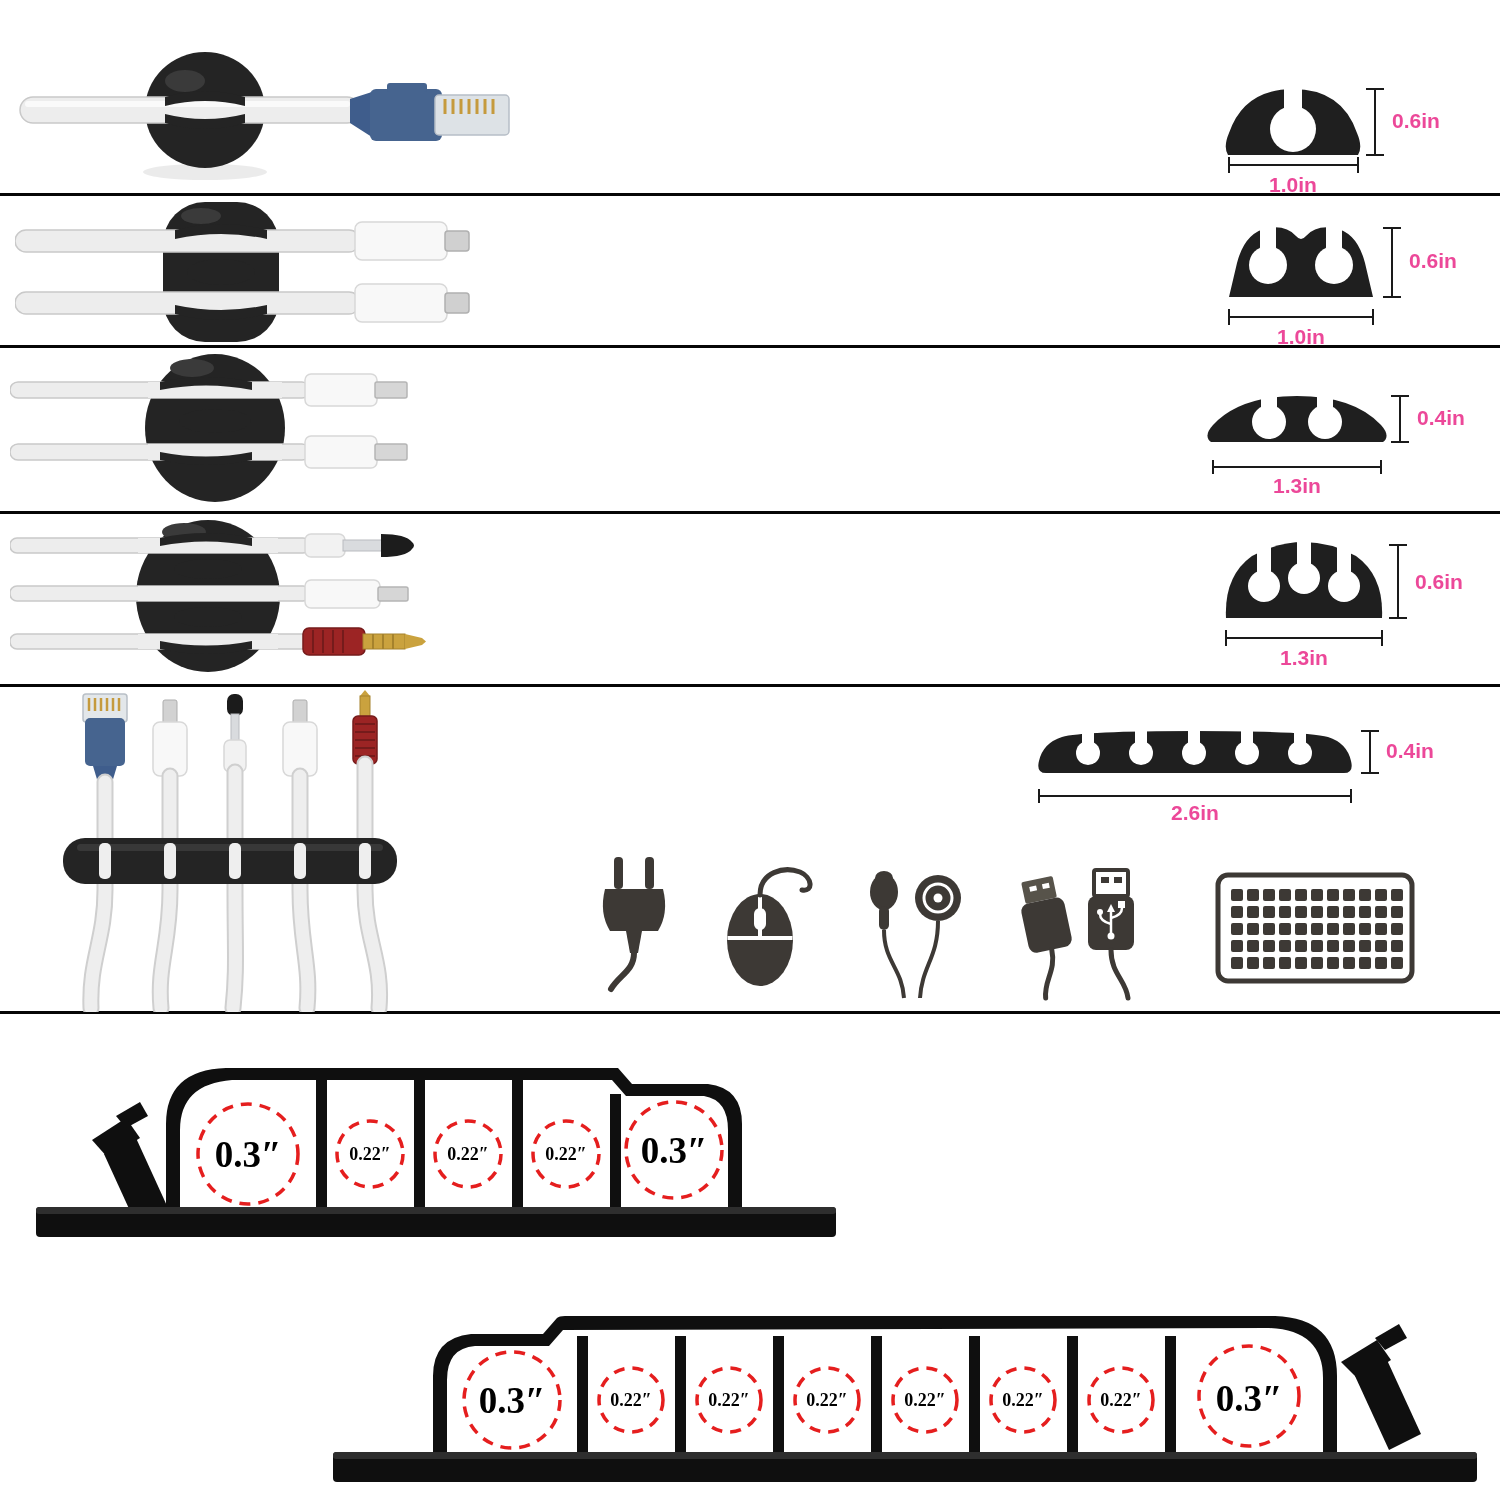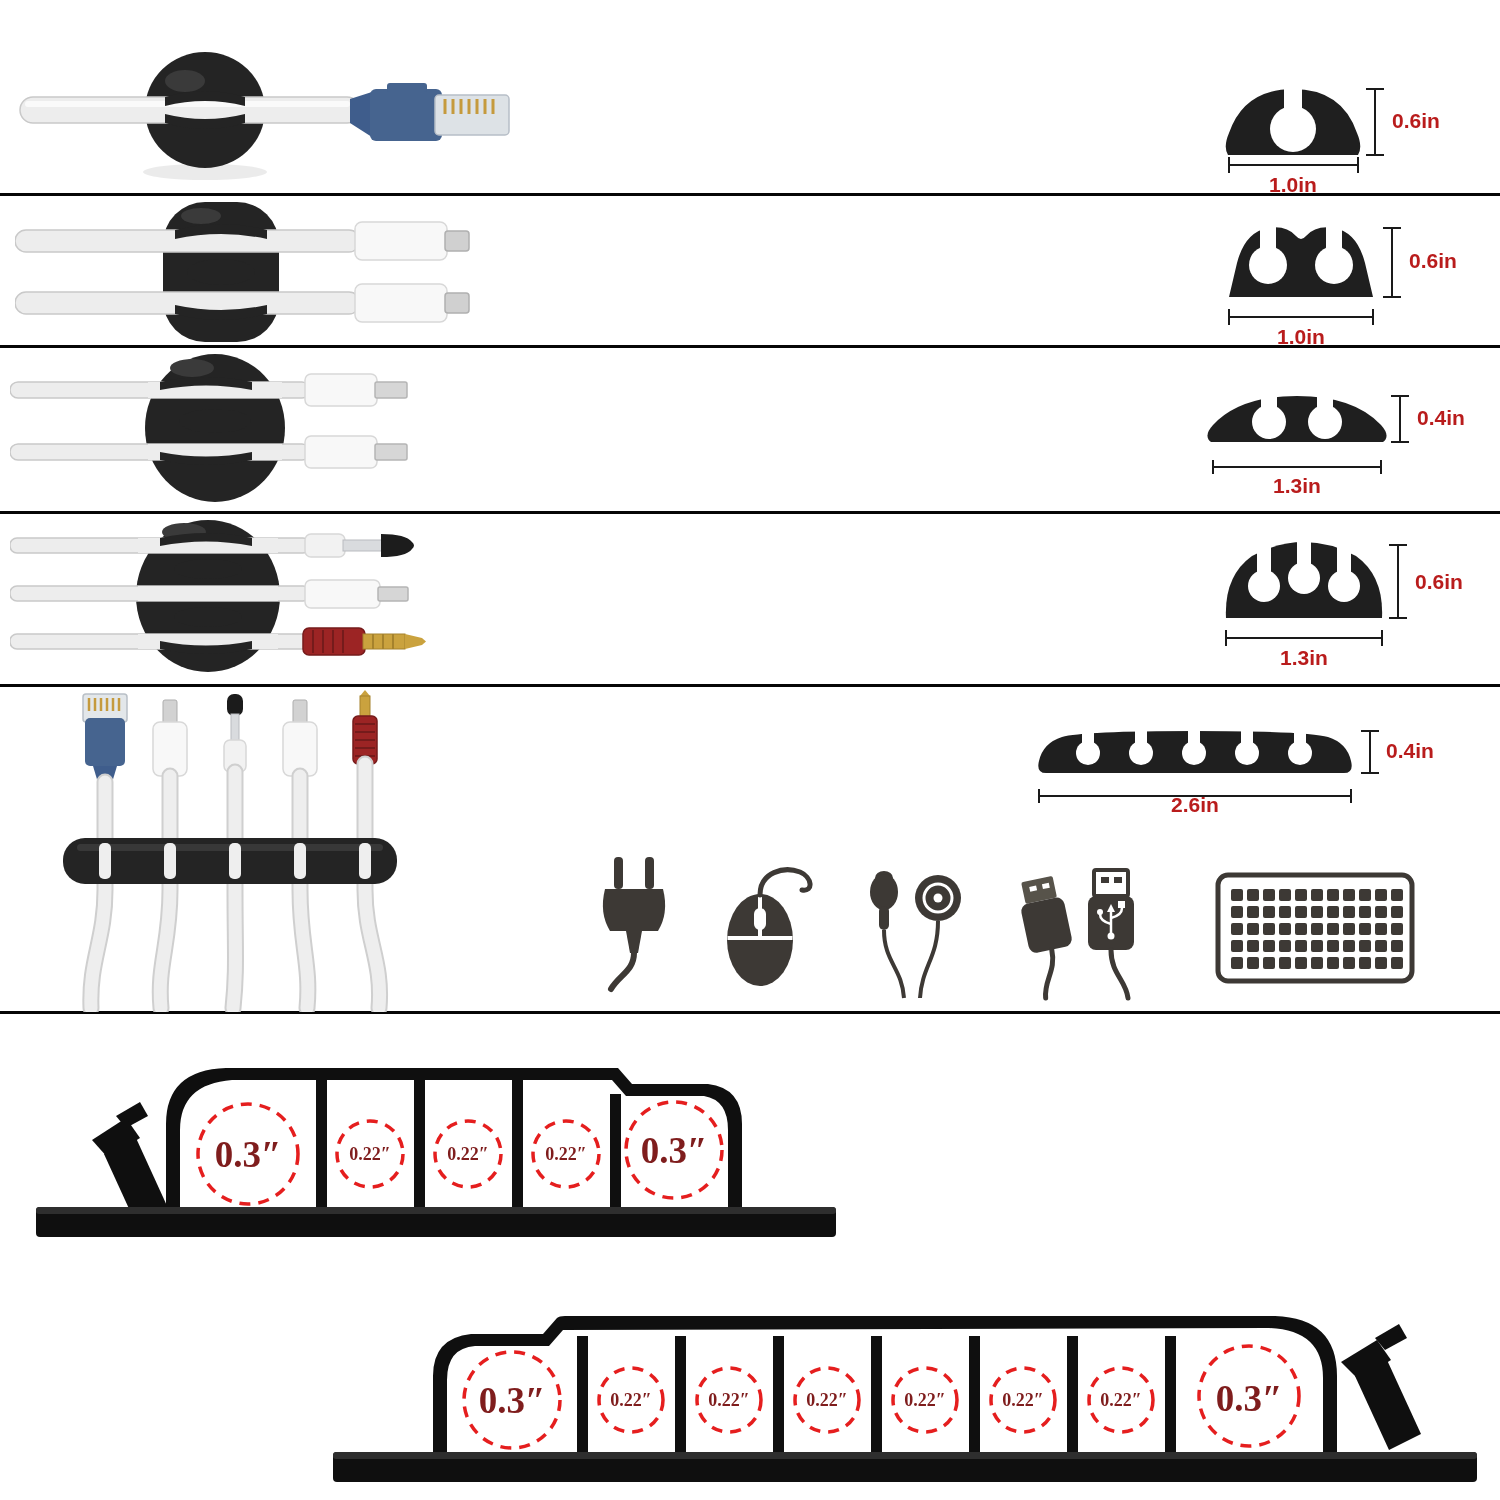--- a/index.html
+++ b/index.html
@@ -1,22 +1,22 @@
 <!DOCTYPE html>
 <html><head>
 <meta charset="utf-8">
 <style>
   * { margin:0; padding:0; box-sizing:border-box; }
   html,body { width:1500px; height:1500px; background:#ffffff; font-family:"Liberation Sans", sans-serif; }
   .page { position:relative; width:1500px; height:1500px; background:#fff; overflow:hidden; }
   .abs { position:absolute; }
   .divider { position:absolute; left:0; width:1500px; height:3px; background:#060606; }
-  .dim-label { position:absolute; font-weight:bold; font-size:21px; color:#b91c1c; white-space:nowrap; }
+  .dim-label { position:absolute; font-weight:bold; font-size:21px; color:#ec4899; white-space:nowrap; }
   .dim-label.h { transform:translateX(-50%);text-align:center; }
-  .slot-label { position:absolute; transform:translate(-50%,-50%); font-family:"Liberation Serif", serif; font-weight:bold; color:#7f1d1d; white-space:nowrap; }
+  .slot-label { position:absolute; transform:translate(-50%,-50%); font-family:"Liberation Serif", serif; font-weight:bold; color:#000000; white-space:nowrap; }
   .slot-label.big { font-size:37px; }
   .slot-label.small { font-size:18px; }
   svg { display:block; }
 </style>
 </head>
 <body>
 
 <div class="page">
 
   <div class="divider" style="top:193px"></div>
@@ -231,21 +231,21 @@
       <circle cx="270" cy="48" r="12" fill="#fff"></circle>
       <rect x="52" y="22" width="12" height="16" fill="#fff"></rect>
       <rect x="105" y="22" width="12" height="16" fill="#fff"></rect>
       <rect x="158" y="22" width="12" height="16" fill="#fff"></rect>
       <rect x="211" y="22" width="12" height="16" fill="#fff"></rect>
       <rect x="264" y="22" width="12" height="16" fill="#fff"></rect>
       <path d="M 331 26 H 349 M 340 26 V 68 M 331 68 H 349" stroke="#1a1a1a" stroke-width="2" fill="none"></path>
       <path d="M 9 84 V 98 M 9 91 H 321 M 321 84 V 98" stroke="#1a1a1a" stroke-width="2" fill="none"></path>
     </svg>
     <div class="dim-label v" style="left:356px;top:34px">0.4in</div>
-    <div class="dim-label h" style="left:165px;top:88px">2.6in</div>
+    <div class="dim-label h" style="left:165px;top:96px">2.6in</div>
   </div>
 
   <svg class="abs" style="left:595px;top:855px" width="80" height="140" viewBox="0 0 80 140">
     <rect x="19" y="2" width="9" height="32" rx="4" fill="#3d3935"></rect>
     <rect x="50" y="2" width="9" height="32" rx="4" fill="#3d3935"></rect>
     <path d="M 10 34 H 68 Q 74 58 63 76 L 15 76 Q 4 58 10 34 Z" fill="#3d3935"></path>
     <polygon points="31,76 47,76 43,98 35,98" fill="#3d3935"></polygon>
     <path d="M 39 98 C 39 116 24 120 16 134" stroke="#3d3935" stroke-width="6" fill="none" stroke-linecap="round"></path>
   </svg>
 

